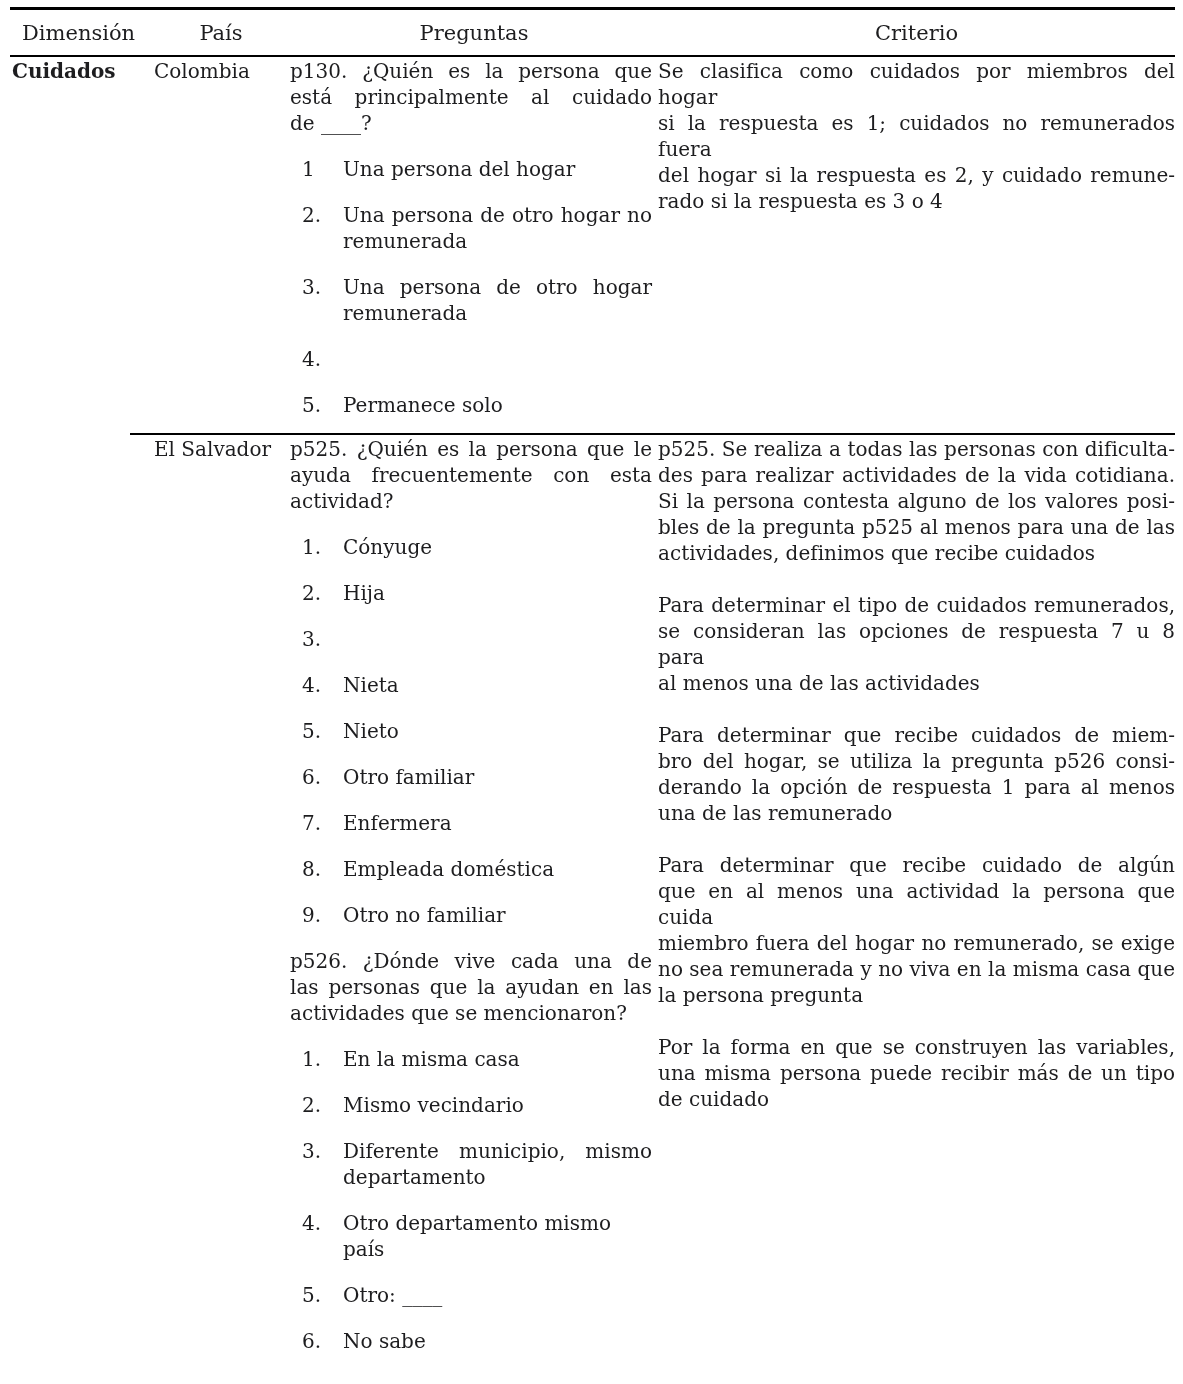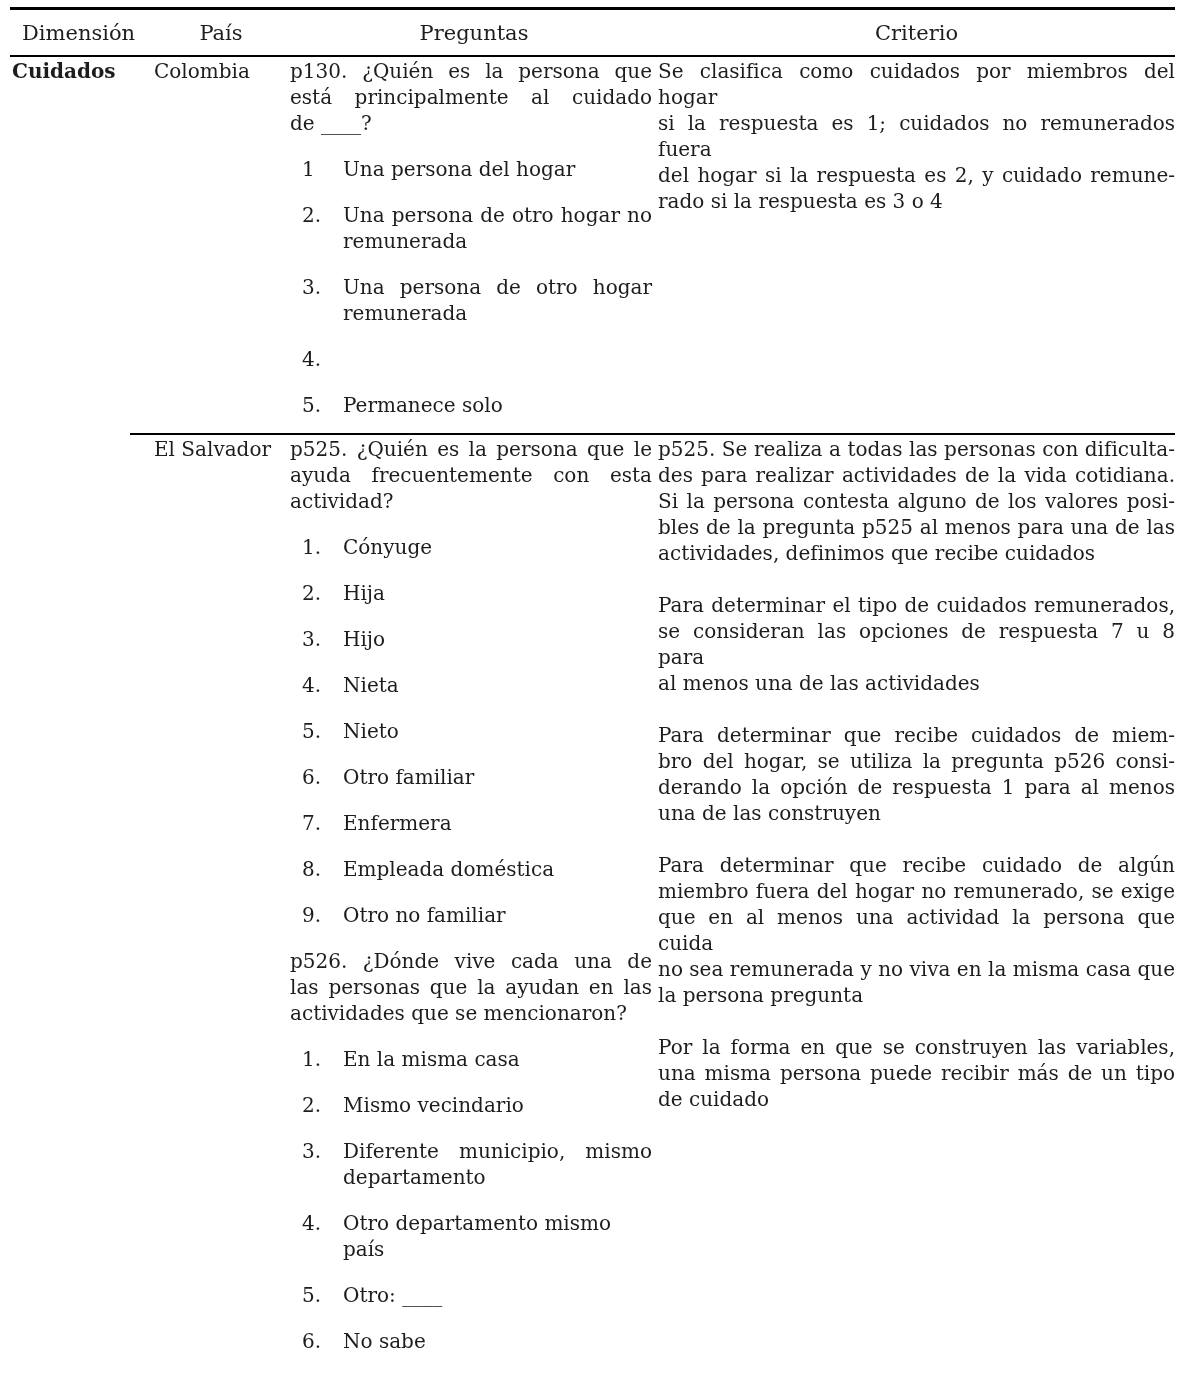--- a/index.html
+++ b/index.html
@@ -150,23 +150,20 @@
             </div>
           </div>
           <div class="opt">
             <span class="num">2.</span>
             <div class="opt-text">
               <div class="line">Hija</div>
             </div>
           </div>
           <div class="opt">
             <span class="num">3.</span>
-            <div class="opt-text">
-              <div class="line">Hijo</div>
-            </div>
           </div>
           <div class="opt">
             <span class="num">4.</span>
             <div class="opt-text">
               <div class="line">Nieta</div>
             </div>
           </div>
           <div class="opt">
             <span class="num">5.</span>
             <div class="opt-text">
@@ -250,26 +247,26 @@
           </div>
           <div class="block">
             <div class="line j">Para determinar el tipo de cuidados remunerados,</div>
             <div class="line j">se consideran las opciones de respuesta 7 u 8 para</div>
             <div class="line">al menos una de las actividades</div>
           </div>
           <div class="block">
             <div class="line j">Para determinar que recibe cuidados de miem-</div>
             <div class="line j">bro del hogar, se utiliza la pregunta p526 consi-</div>
             <div class="line j">derando la opción de respuesta 1 para al menos</div>
-            <div class="line">una de las construyen</div>
+            <div class="line">una de las remunerado</div>
           </div>
           <div class="block">
             <div class="line j">Para determinar que recibe cuidado de algún</div>
+            <div class="line j">que en al menos una actividad la persona que cuida</div>
             <div class="line j">miembro fuera del hogar no remunerado, se exige</div>
-            <div class="line j">que en al menos una actividad la persona que cuida</div>
             <div class="line j">no sea remunerada y no viva en la misma casa que</div>
             <div class="line">la persona pregunta</div>
           </div>
           <div class="block">
             <div class="line j">Por la forma en que se construyen las variables,</div>
             <div class="line j">una misma persona puede recibir más de un tipo</div>
             <div class="line">de cuidado</div>
           </div>
         </div>
       </div>

